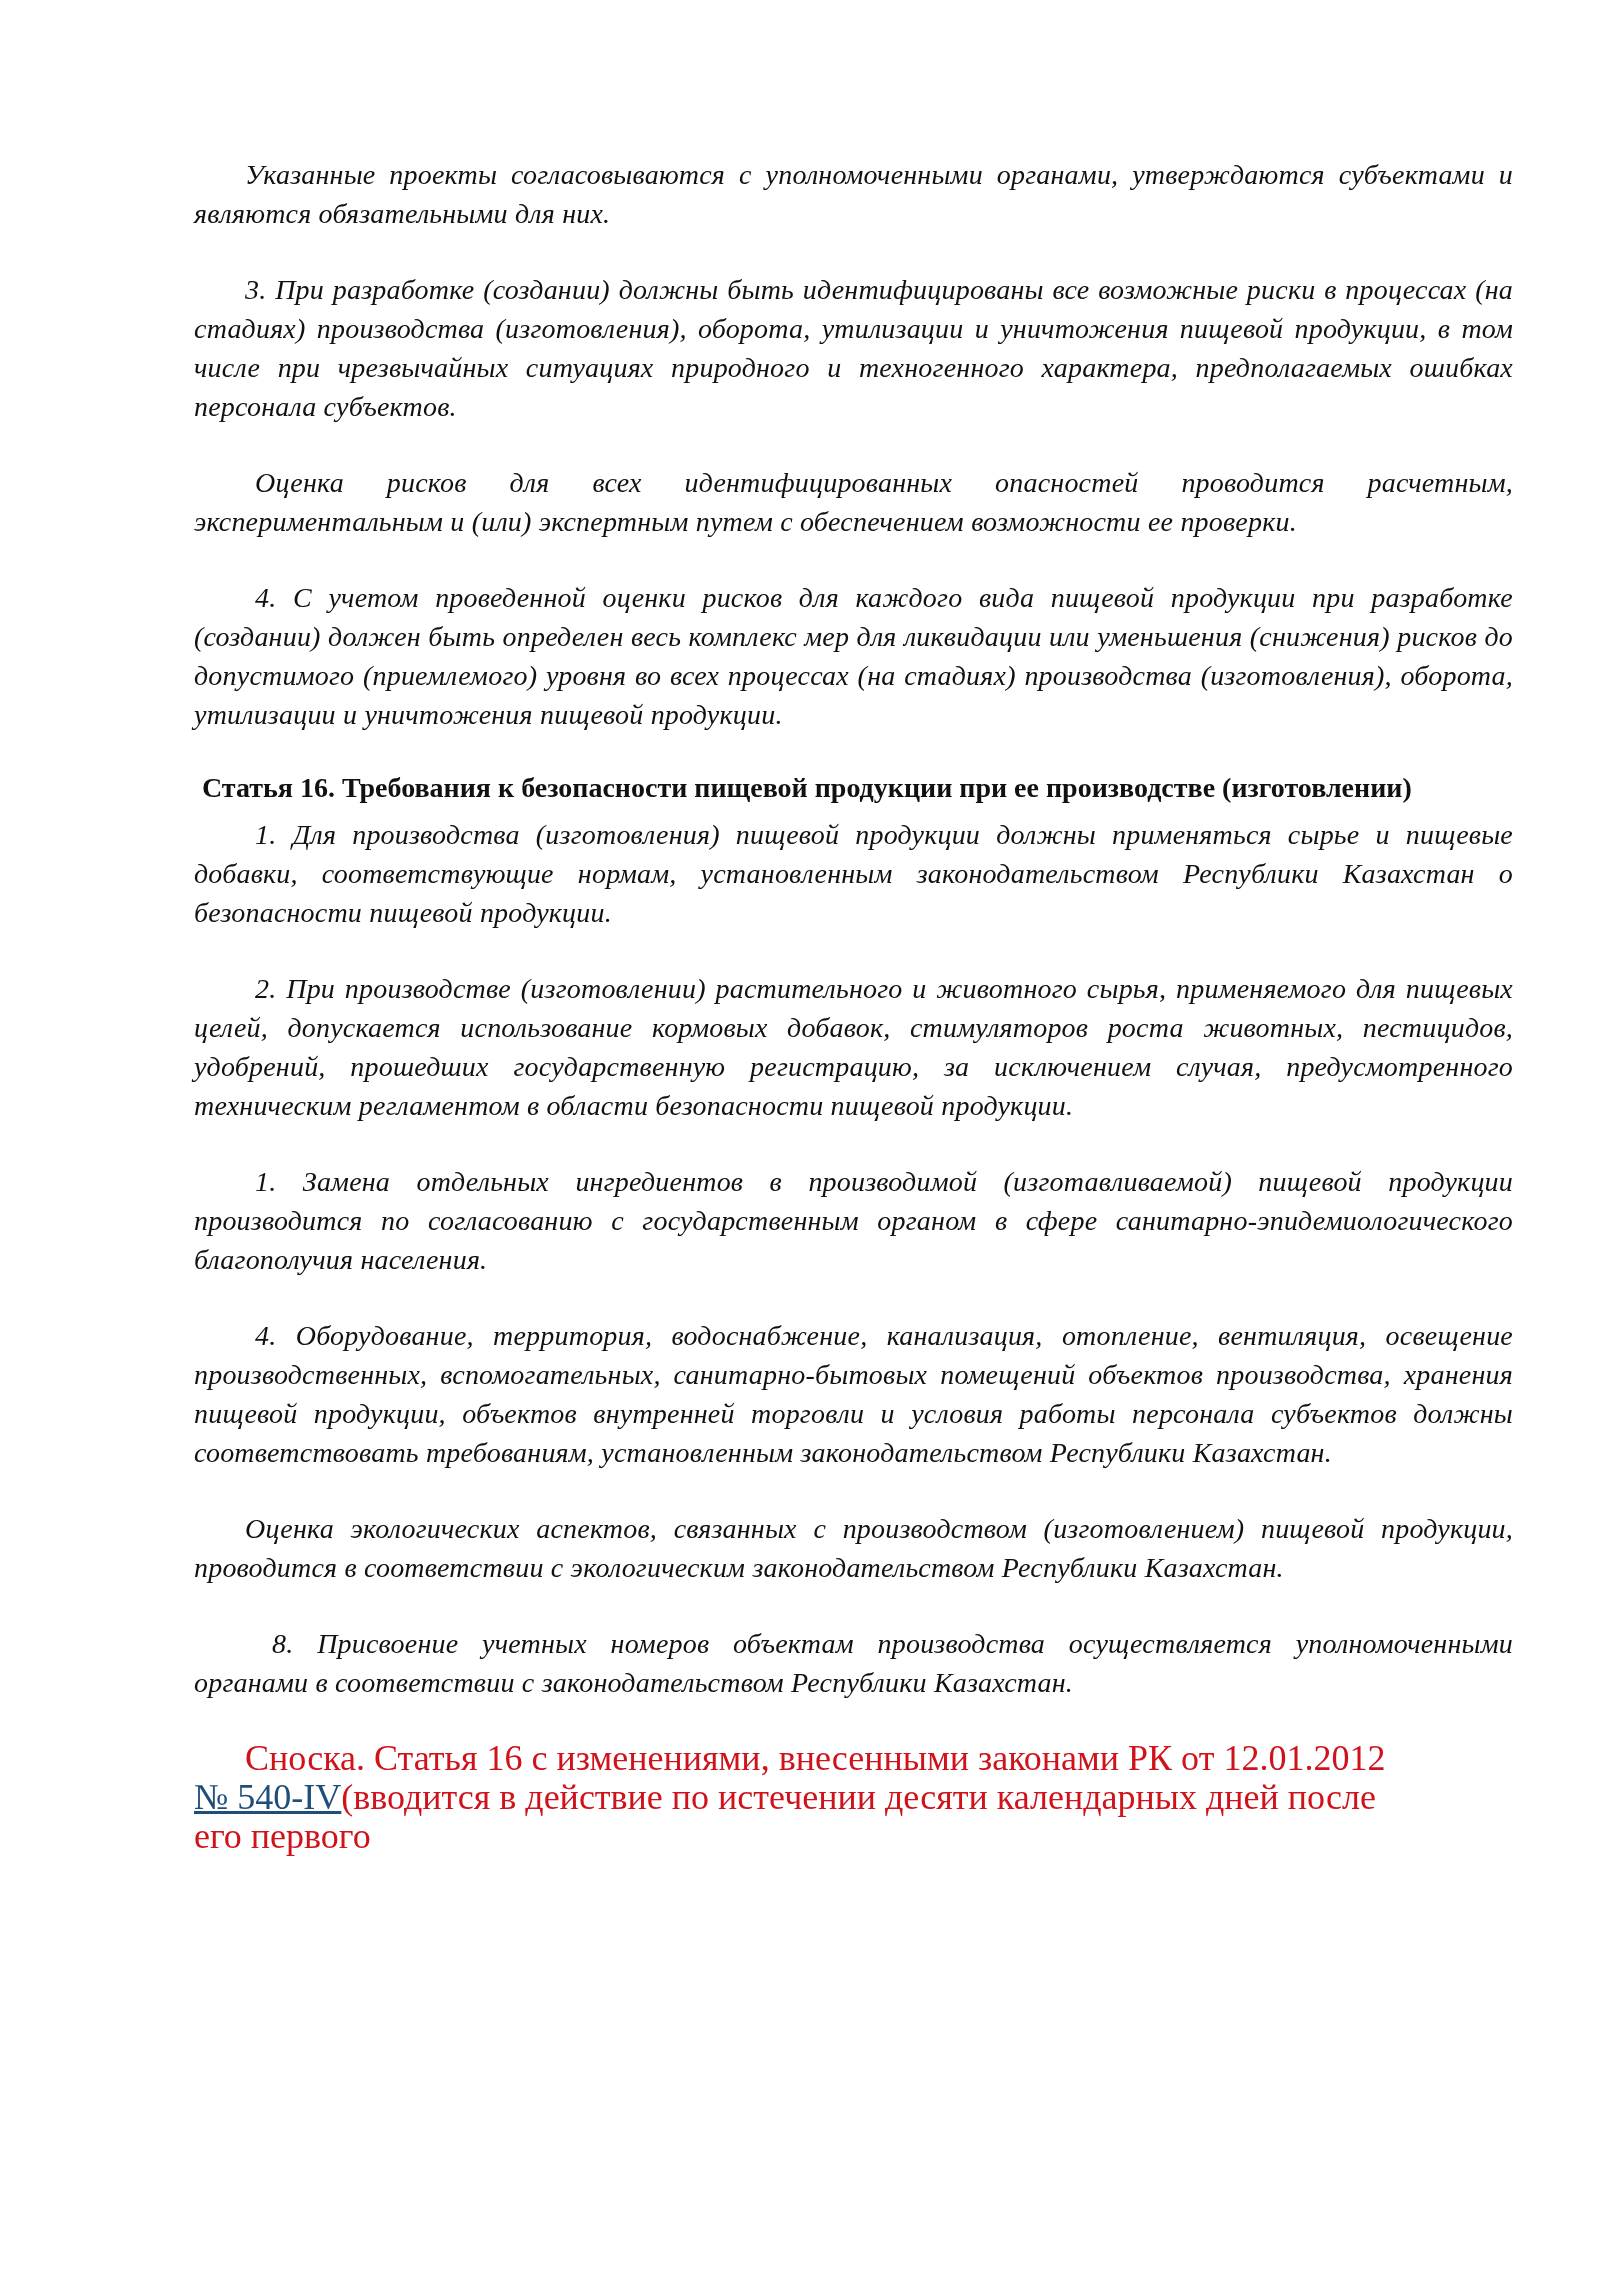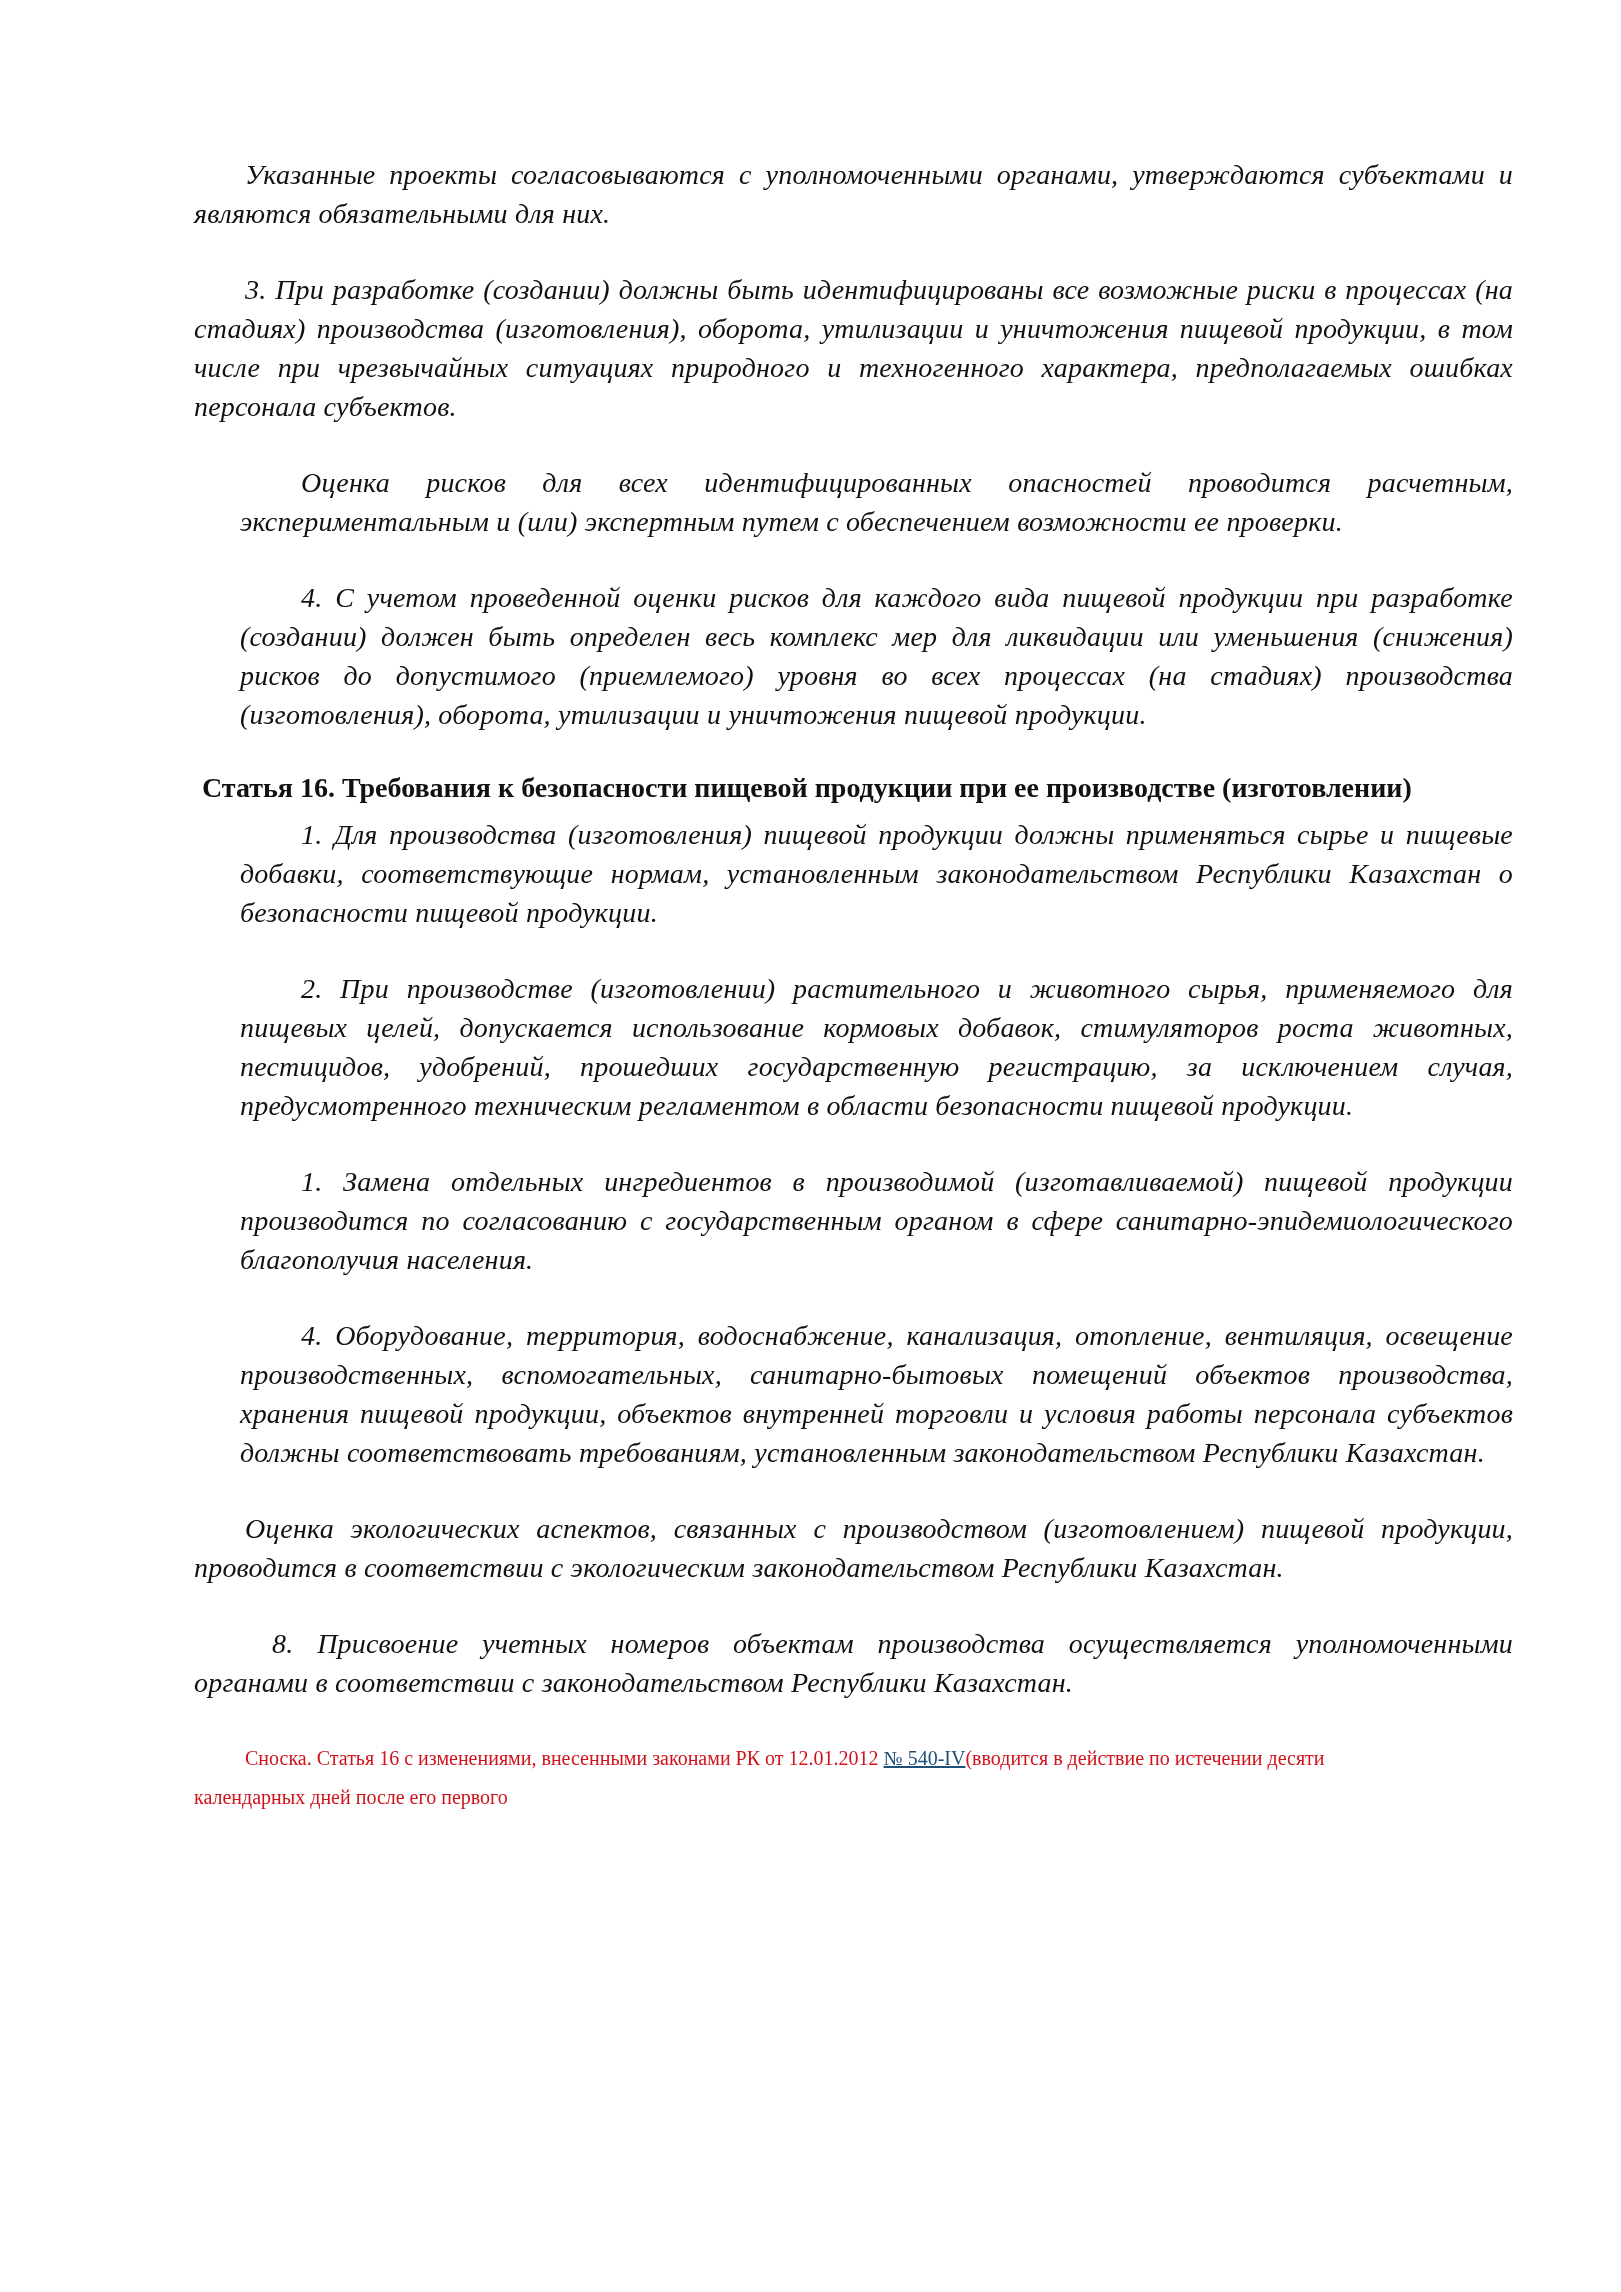--- a/index.html
+++ b/index.html
@@ -22,35 +22,35 @@
       width: 1319px;
     }
     .p {
       font-size: 28px;
       line-height: 39px;
       text-align: justify;
       margin: 0;
       letter-spacing: 0.2px;
       font-style: italic;
     }
-    .indent { text-indent: 61px; margin-left: 46px; }
+    .indent { text-indent: 61px; }
     .indent-sm { text-indent: 51px; }
     .indent-lg { text-indent: 78px; }
     .heading {
       font-weight: bold;
       font-size: 28px;
       line-height: 39px;
       text-align: justify;
       margin: 8px;
     }
     .gap-l { height: 37px; }
     .gap-m { height: 25.5px; }
     .footnote {
       color: #d0121b;
-      font-size: 20px;
+      font-size: 36px;
       line-height: 39px;
       margin: 0;
       text-indent: 51px;
       width: 1201px;
     }
     .footnote a {
       color: #1f4e79;
       text-decoration: underline;
     }
   </style>

